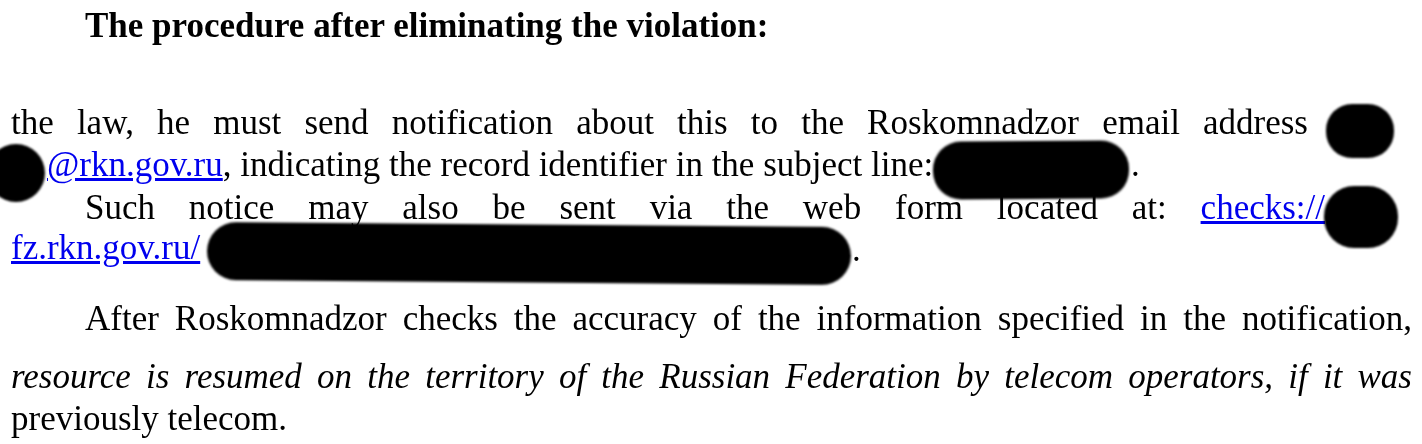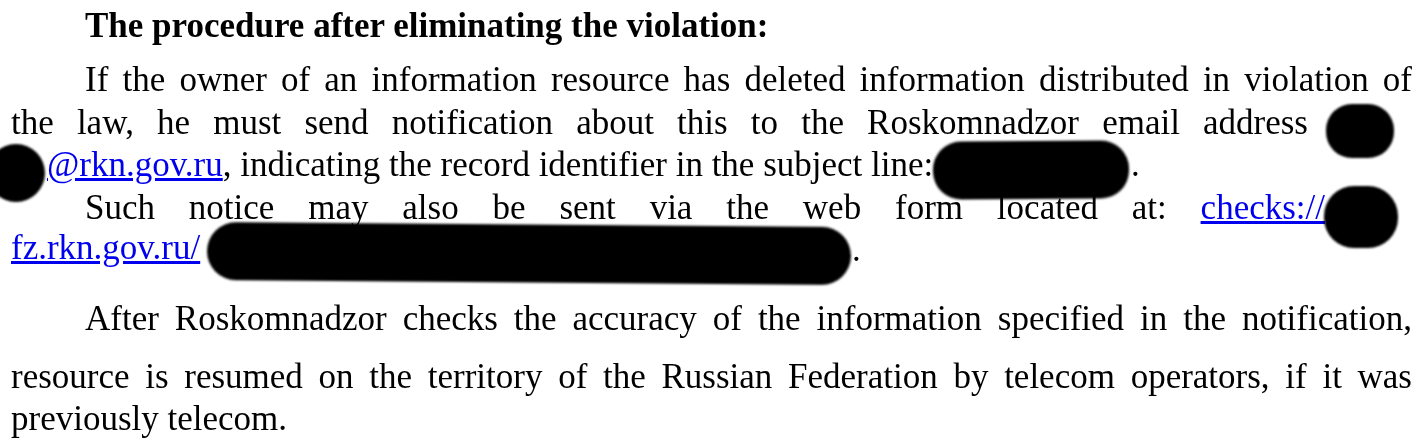--- a/index.html
+++ b/index.html
@@ -27,37 +27,36 @@
   #h1   { left: 85px;  top: 5px; }
   #l1   { left: 85px;  top: 59px;  width: 1327px; }
   #l2   { left: 11px;  top: 102px; width: 1297px; }
   #l3   { left: 47px;  top: 144px; }
   #l3p  { left: 1131px; top: 144px; }
   #l4   { left: 85px;  top: 187px; width: 1240px; }
   #l5   { left: 11px;  top: 227px; }
   #l5p  { left: 852px; top: 229px; }
   #l6   { left: 85px;  top: 271px; width: 1327px; margin-top: 27px; }
   #l7   { left: 11px;  top: 314px; width: 1401px; }
-  #l8   { left: 11px;  top: 356px; width: 1401px; }
+  #l8   { left: 11px;  top: 356px; width: 1401px; font-style: italic; }
   #l9   { left: 11px;  top: 398px; }
   
   #r-line2-end   { left: 1326px; top: 104px; width: 68px;  height: 54px; border-radius: 26px; }
   #r-email-user  { left: -13px;  top: 144px; width: 58px;  height: 58px; border-radius: 50%; }
   #r-record-id   { left: 933px;  top: 141px; width: 196px; height: 58px; border-radius: 28px; transform: rotate(-0.4deg); }
   #r-url-host    { left: 1324px; top: 186px; width: 74px;  height: 62px; border-radius: 30px; }
   #r-url-path    { left: 207px;  top: 222px; width: 644px; height: 58px; border-radius: 29px; transform: rotate(0.45deg); transform-origin: left center; }
 </style>
 </head>
 <body>
 
 <div class="page">
 
   <div id="h1" class="line heading">The procedure after eliminating the violation:</div>
 
-  <div id="l1" class="line just">If the owner of an information resource has deleted information distributed in violation of</div>
 
   <div id="l2" class="line just">the law, he must send notification about this to the Roskomnadzor email address</div>
 
   <div id="l3" class="line"><a class="doclink">@rkn.gov.ru</a><span>, indicating the record identifier in the subject line:</span></div>
   <div id="l3p" class="line">.</div>
 
   <div id="l4" class="line just">
     <span>Such notice may also be sent via the web form located at:</span>
     <a class="doclink">checks://</a>
   </div>

